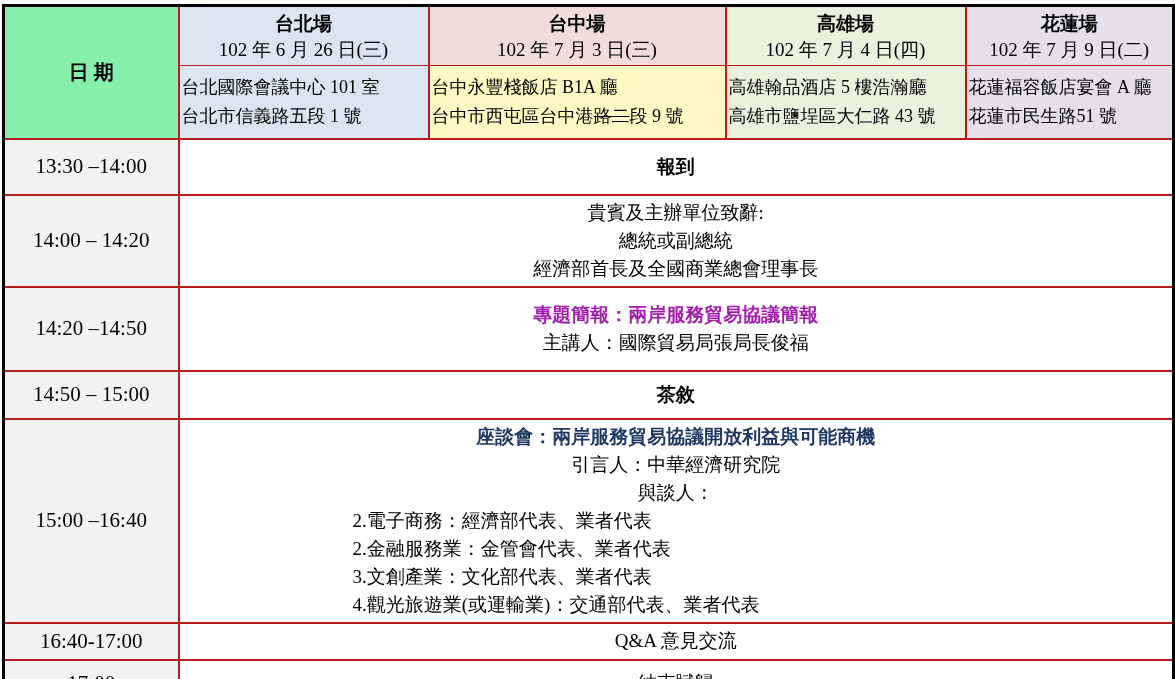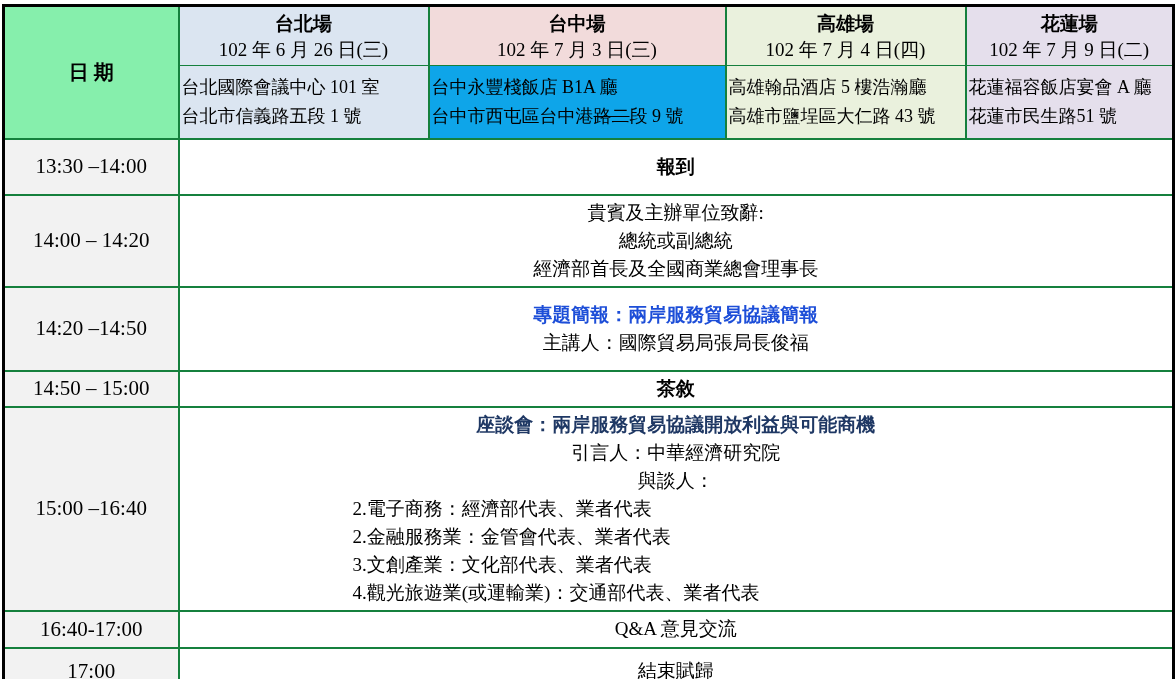--- a/index.html
+++ b/index.html
@@ -15,21 +15,21 @@
   .page {
     padding: 4px 0 0 2px;
   }
   table.agenda {
     border-collapse: collapse;
     table-layout: fixed;
     width: 1170px;
     border: 3px solid #000000;
   }
   td {
-    border: 2px solid #15803d;
+    border: 2px solid #b91c1c;
     padding: 0;
     vertical-align: middle;
     overflow: hidden;
   }
   
   .date-cell {
     background: #86efac;
     text-align: center;
     font-weight: bold;
     font-size: 20px;
@@ -76,21 +76,21 @@
     text-align: left;
     padding-left: 167px;
   }
   .struck { text-decoration: line-through; }
   
   tr.rh1 { height: 57px; }
   tr.rh2 { height: 73px; }
   tr.rb0 { height: 56px; }
   tr.rb1 { height: 85px; }
   tr.rb2 { height: 84px; }
-  tr.rb3 { height: 36px; }
+  tr.rb3 { height: 48px; }
   tr.rb4 { height: 201px; }
   tr.rb5 { height: 37px; }
   tr.rb6 { height: 48px; }
 </style>
 </head>
 <body>
 
 <div class="page">
 <table class="agenda">
   <colgroup>
@@ -121,21 +121,21 @@
       <div class="sess-name">花蓮場</div>
       <div class="sess-date">102 年 7 月 9 日(二)</div>
     </td>
   </tr>
 
   <tr class="rh2">
     <td class="venue-cell" style="background: rgb(219, 229, 241);">
       <div>台北國際會議中心 101 室</div>
       <div>台北市信義路五段 1 號</div>
     </td>
-    <td class="venue-cell" style="background: #0ea5e9;">
+    <td class="venue-cell" style="background: #fef9c3;">
       <div>台中永豐棧飯店 B1A 廳</div>
       <div><span>台中市西屯區台中港</span><span class="struck">路二</span><span>段 9 號</span></div>
     </td>
     <td class="venue-cell" style="background: rgb(234, 241, 221);">
       <div>高雄翰品酒店 5 樓浩瀚廳</div>
       <div>高雄市鹽埕區大仁路 43 號</div>
     </td>
     <td class="venue-cell" style="background: rgb(229, 223, 236);">
       <div>花蓮福容飯店宴會 A 廳</div>
       <div>花蓮市民生路51 號</div>
@@ -154,21 +154,21 @@
     <td class="content-cell" colspan="4">
       <div class="line">貴賓及主辦單位致辭:</div>
       <div class="line">總統或副總統</div>
       <div class="line">經濟部首長及全國商業總會理事長</div>
     </td>
   </tr>
 
   <tr class="rb2">
     <td class="time-cell">14:20 –14:50</td>
     <td class="content-cell" colspan="4">
-      <div class="line navy" style="color: #1d4ed8;">專題簡報：兩岸服務貿易協議簡報</div>
+      <div class="line navy" style="color: #a21caf;">專題簡報：兩岸服務貿易協議簡報</div>
       <div class="line">主講人：國際貿易局張局長俊福</div>
     </td>
   </tr>
 
   <tr class="rb3">
     <td class="time-cell">14:50 – 15:00</td>
     <td class="content-cell" colspan="4">
       <div class="line bold">茶敘</div>
     </td>
   </tr>

